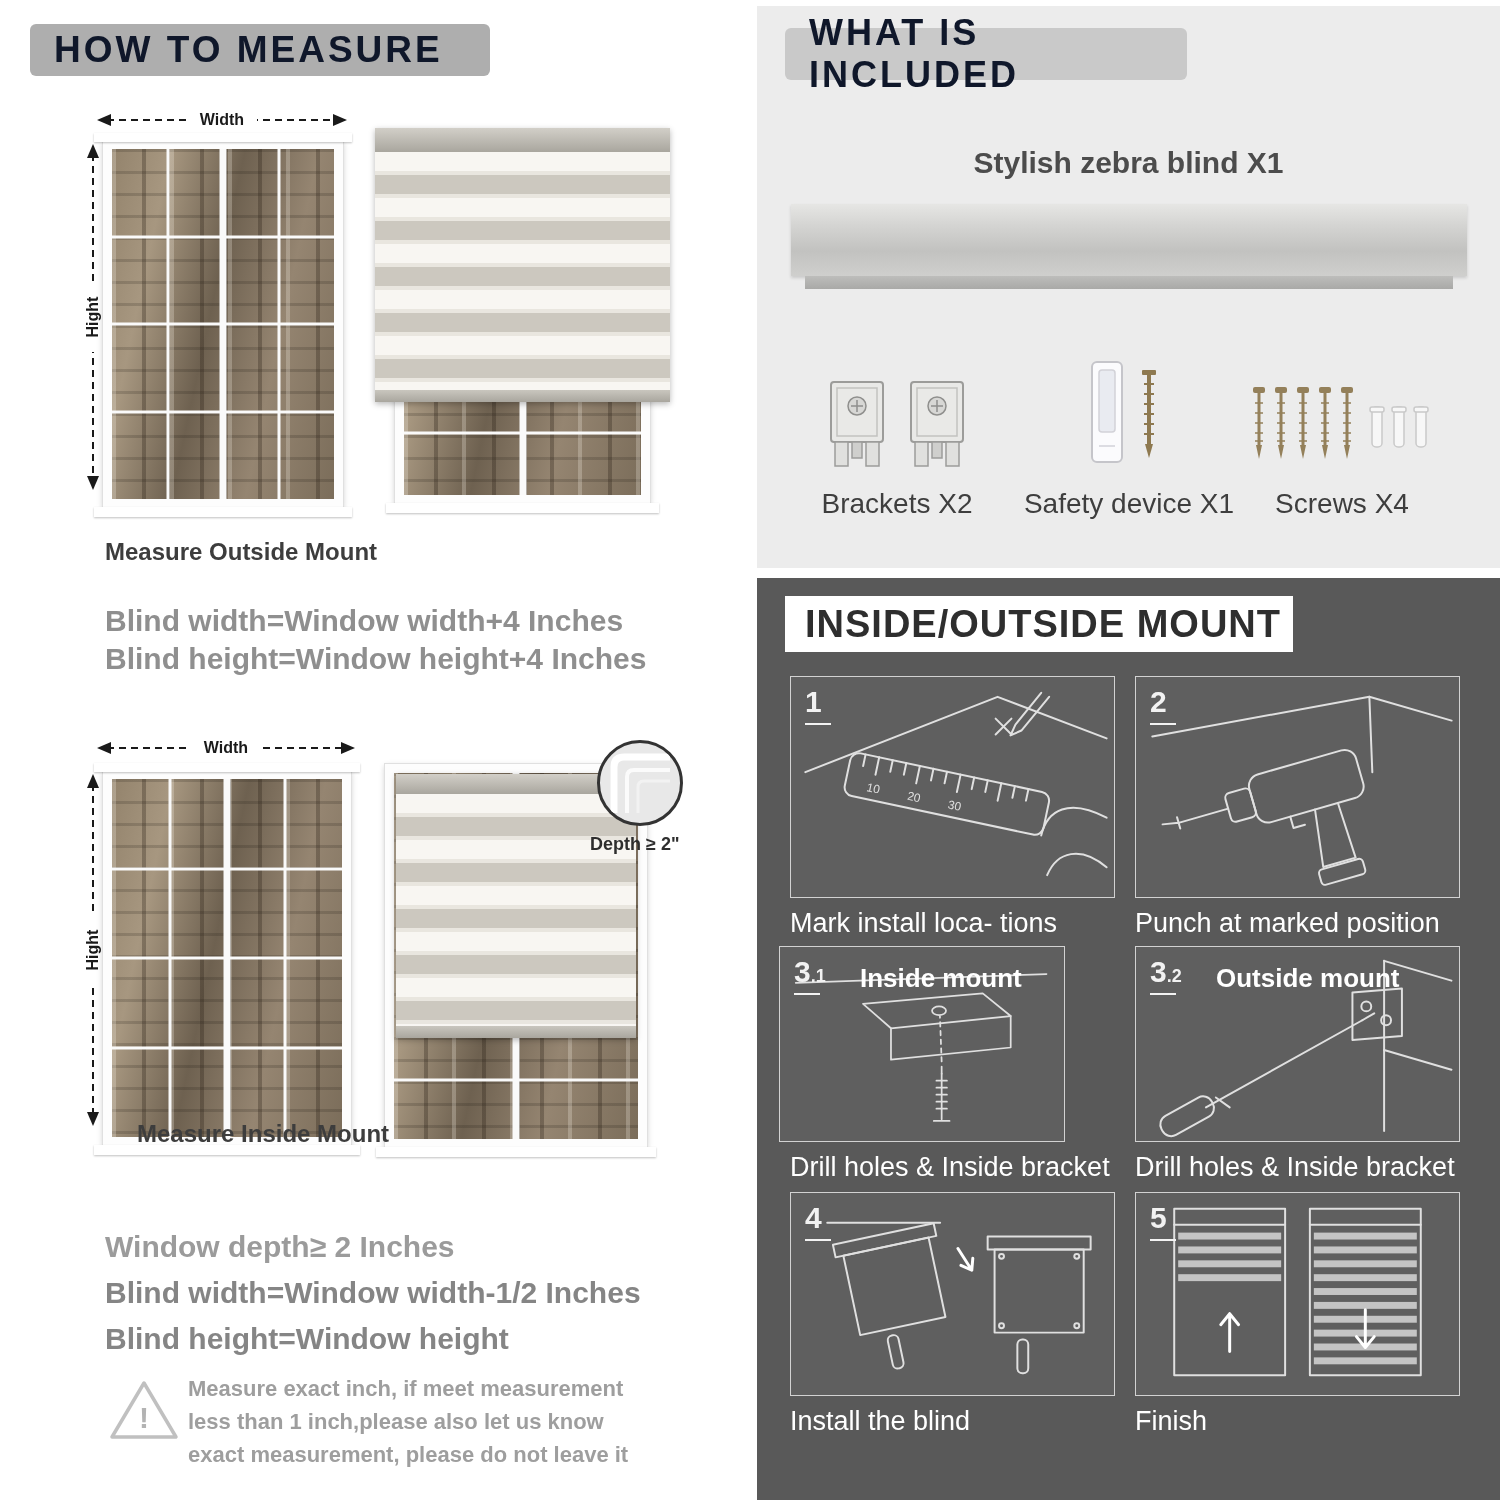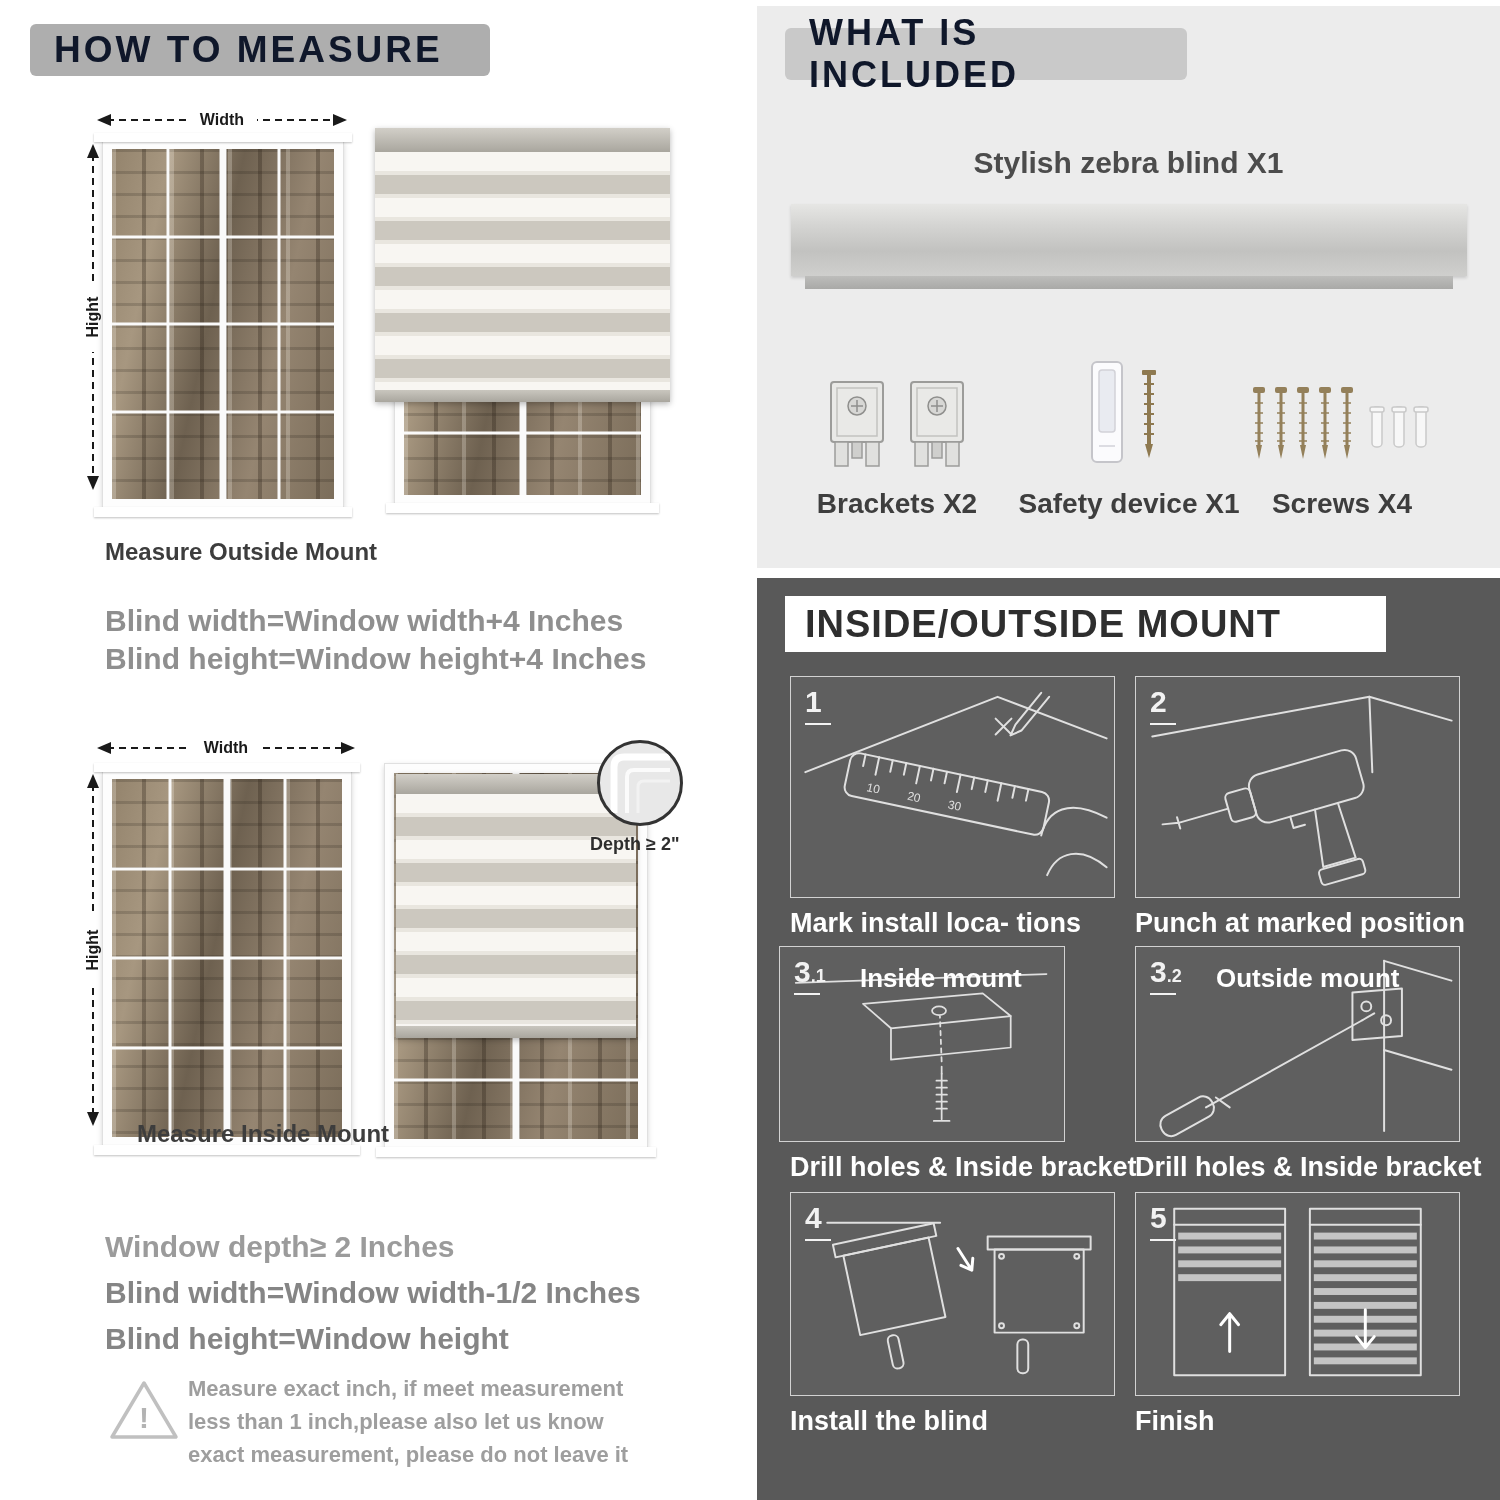--- a/index.html
+++ b/index.html
@@ -50,33 +50,33 @@
   .pill.wii { left:28px; top:22px; width:402px; height:52px; background:#c9c9c9; font-size:36px; }
   .blind-label { position:absolute; left:0; right:0; top:140px; text-align:center;
                  font-size:30px; font-weight:700; color:#4c4c4c; }
   .headrail { position:absolute; left:34px; top:198px; width:676px; height:72px;
               background:linear-gradient(180deg,#e6e6e4 0%,#d4d4d2 30%,#c2c2c0 65%,#cfcfcd 100%);
               box-shadow:0 2px 3px rgba(0,0,0,.15); }
   .headrail::after { content:""; position:absolute; left:14px; right:14px; bottom:-13px; height:13px;
                      background:linear-gradient(#bdbdbb,#a9a9a7); }
   .hw { position:absolute; top:340px; display:flex; flex-direction:column; align-items:center; }
   .hw-icons { height:128px; display:flex; align-items:flex-end; gap:16px; }
-  .hw-label { margin-top:14px; font-size:28px; font-weight:700; color:#3e3e3e; white-space:nowrap; }
+  .hw-label { margin-top:14px; font-size:28px; font-weight:400; color:#3e3e3e; white-space:nowrap; }
 
   
   .mount { position:absolute; left:757px; top:578px; width:743px; height:922px; background:#595959; }
-  .mount-bar { position:absolute; left:28px; top:18px; width:601px; height:56px; background:#fff;
+  .mount-bar { position:absolute; left:28px; top:18px; width:508px; height:56px; background:#fff;
                display:flex; align-items:center; padding-left:20px;
                color:#2e2e2e; font-size:38px; font-weight:700; letter-spacing:1px; }
   .cell { position:absolute; border:1px solid rgba(230,230,230,.85); background:rgba(255,255,255,.04); }
   .num  { position:absolute; top:10px; left:14px; color:#f2f2f2; font-size:30px; font-weight:700; line-height:1; z-index:2; }
   .num .sub { font-size:18px; }
   .num-line { position:absolute; top:46px; left:14px; width:26px; height:2px; background:#f2f2f2; z-index:2; }
   .cell-label { position:absolute; top:16px; left:80px; color:#fff; font-size:26px; font-weight:700; z-index:2; white-space:nowrap; }
-  .caption { position:absolute; color:#fff; font-size:27px; font-weight:700; white-space:nowrap; }
+  .caption { position:absolute; color:#fff; font-size:27px; font-weight:400; white-space:nowrap; }
   .art { position:absolute; inset:0; }
   .art svg { width:100%; height:100%; }
   .art path, .art rect, .art circle, .art ellipse, .art polyline
       { stroke:#e0e0e0; fill:none; stroke-width:2; stroke-linecap:round; stroke-linejoin:round; }
   .art .fillstripe { fill:rgba(230,230,230,.75); stroke:none; }
   .art .warrow { stroke:#fff; stroke-width:3; }
 </style>
 </head>
 <body>
 

